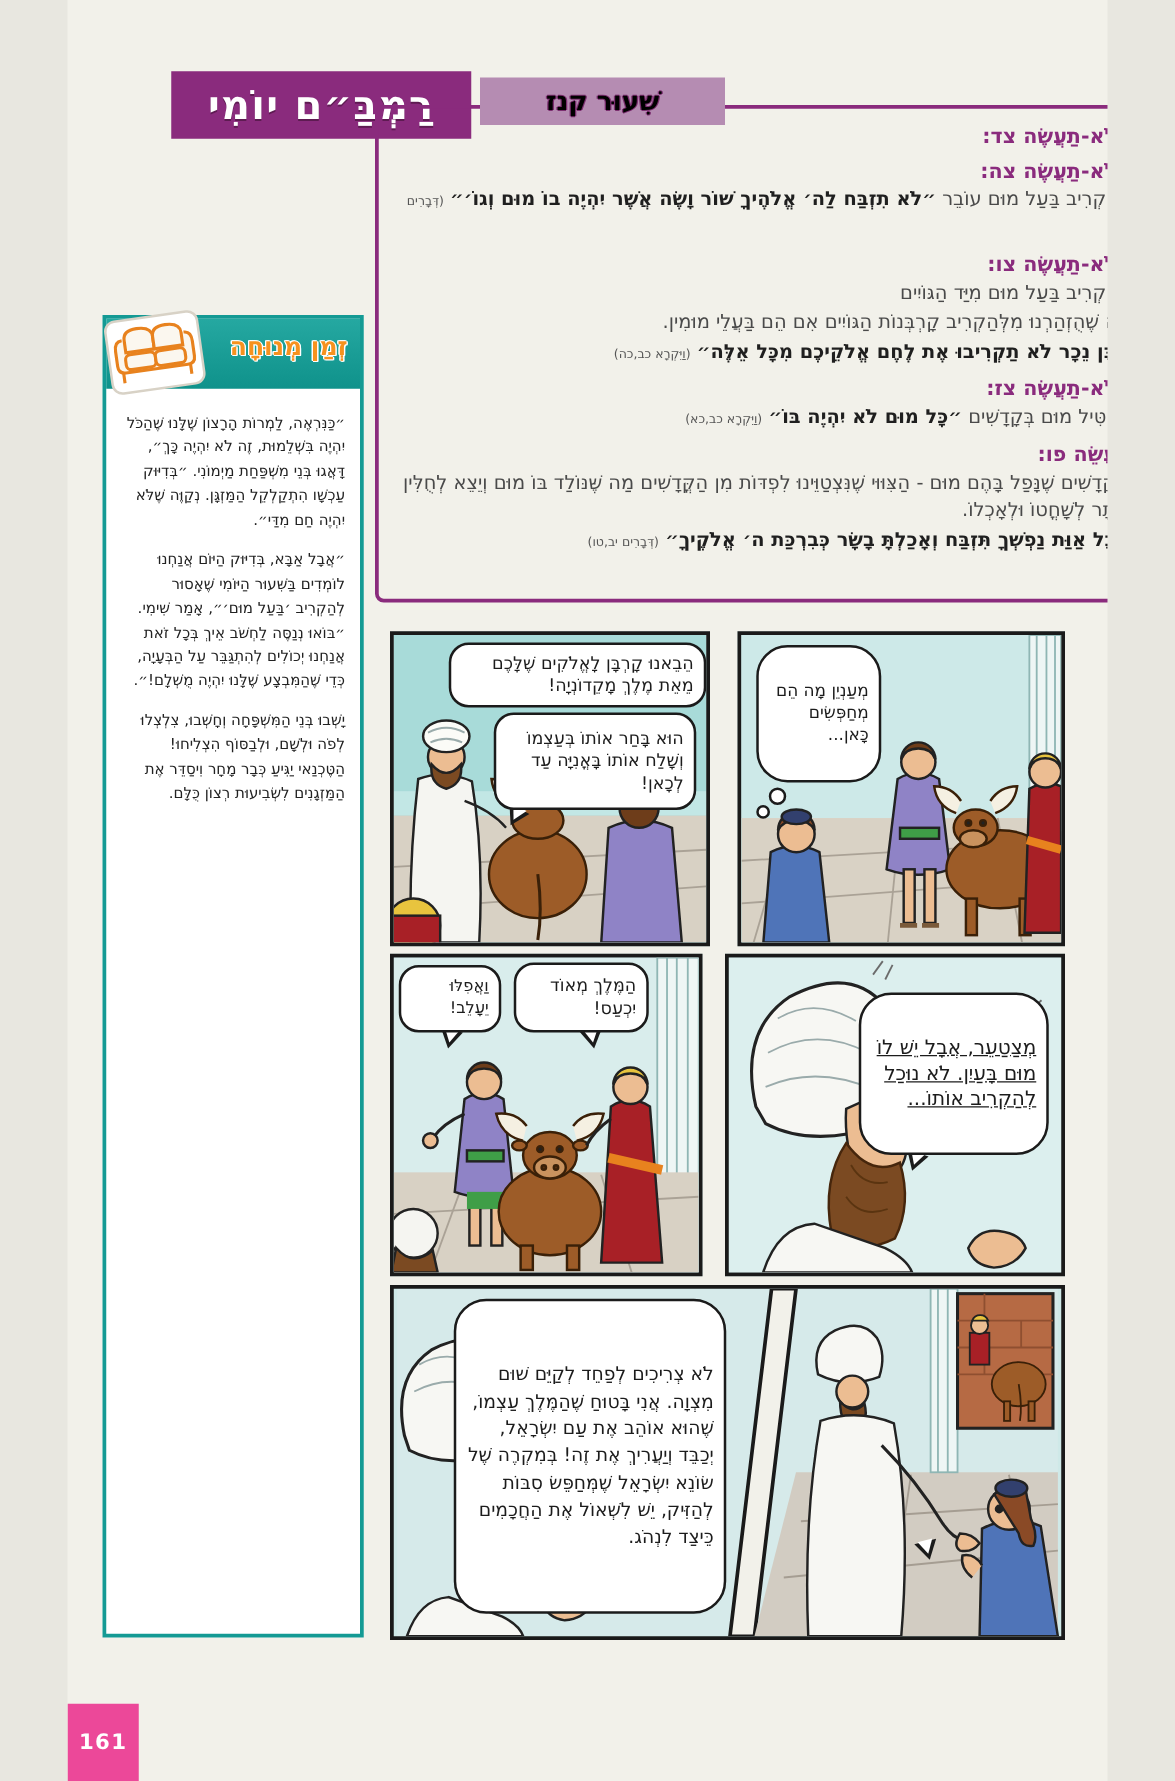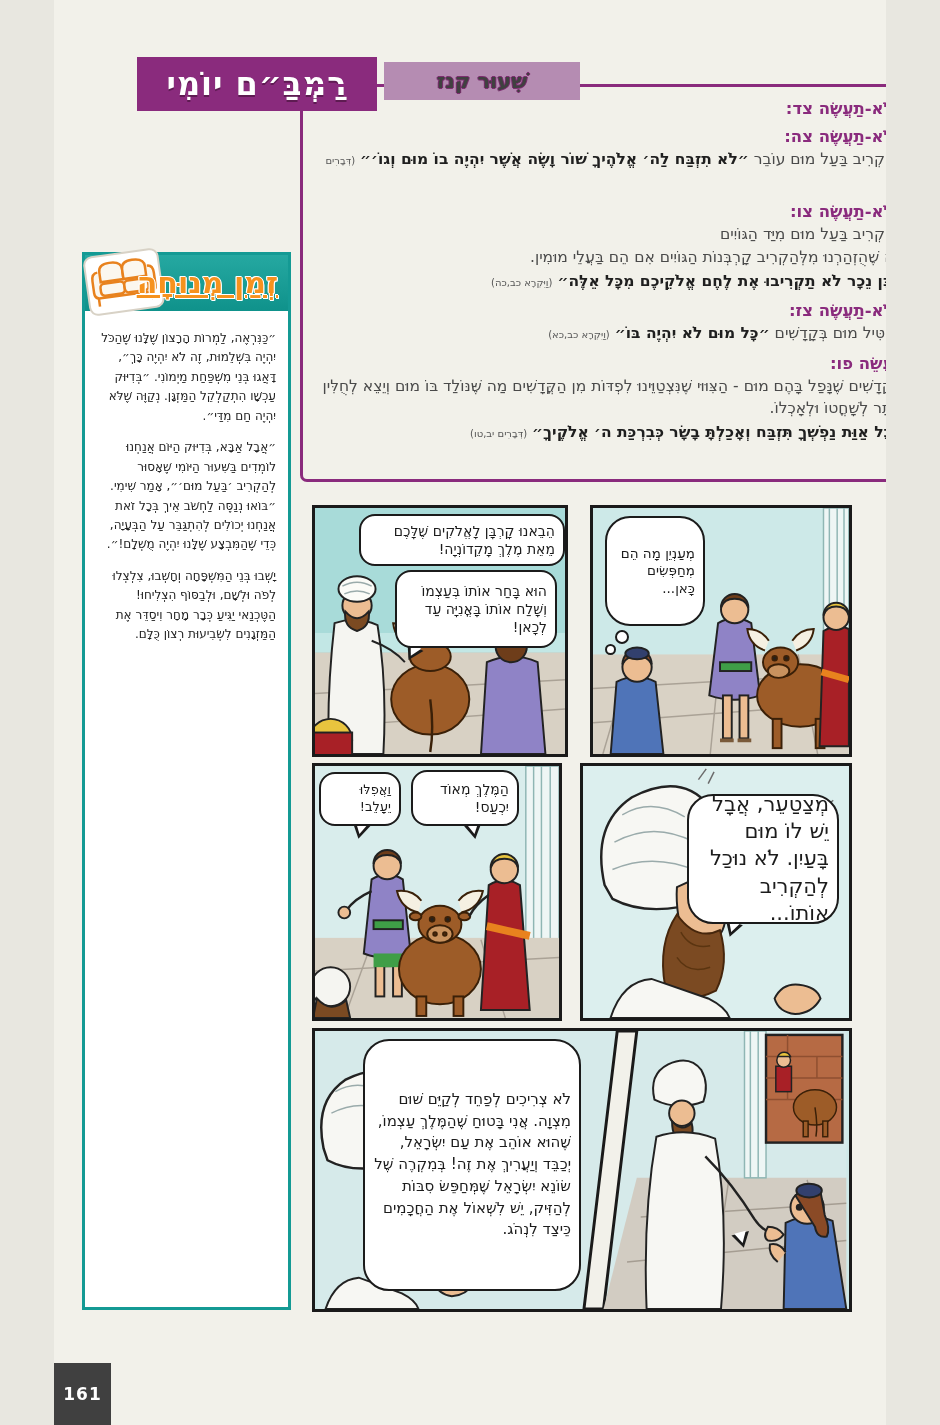--- a/index.html
+++ b/index.html
@@ -4,59 +4,59 @@
 <style>
   html,body{margin:0;padding:0;}
   body{background:#e8e7e0;font-family:"DejaVu Sans","Liberation Sans",sans-serif;}
   .page{position:relative;width:832px;height:1425px;background:#f2f1ea;overflow:hidden;margin:0 auto;}
 
   
   .title-box{position:absolute;left:83px;top:57px;width:240px;height:54px;background:#8a2b7d;
     display:flex;align-items:center;justify-content:center;color:#fff;font-size:32px;font-weight:bold;
     text-shadow:0 2px 0 #5e1b52;letter-spacing:1px;}
   .lesson-band{position:absolute;left:330px;top:62px;width:196px;height:38px;background:#b58cb2;
-    display:flex;align-items:center;justify-content:center;color:#404040;font-size:21px;font-weight:bold;
+    display:flex;align-items:center;justify-content:center;color:#000000;font-size:21px;font-weight:bold;
     text-shadow:0 1px 0 #7c2f70,1px 0 0 #7c2f70,-1px 0 0 #7c2f70,0 -1px 0 #7c2f70;z-index:3;}
 
   
   .mitzvot-box{position:absolute;left:246px;top:84px;width:660px;height:398px;border:3.5px solid #8a2b7d;
     border-radius:7px;box-sizing:border-box;direction:rtl;text-align:right;padding:12px 18px 8px 18px;z-index:2;}
   .mitzva{margin-bottom:9px;}
   .mitzva h3{margin:0 0 2px 0;font-size:16.5px;color:#8a2b7d;font-weight:bold;}
   .mline{margin:0 0 1px 0;font-size:15.5px;color:#3c3c3c;line-height:1.45;}
   .mt{color:#4a4a4a;}
   .mq{font-weight:bold;color:#1f1f1f;}
   .mc{font-size:10px;color:#555;}
 
   
   .sidebar{position:absolute;left:28px;top:252px;width:209px;height:1058px;background:#fff;
     border:3.5px solid #149a94;box-sizing:border-box;z-index:2;}
   .sidebar-head{position:relative;height:56px;background:linear-gradient(#25a8a1,#0f928b);}
-  .sidebar-title{position:absolute;right:10px;top:10px;font-size:30px;font-weight:bold;color:#f6921e;direction:rtl;
-    text-shadow:0 1px 0 #fff,1px 0 0 #fff,-1px 0 0 #fff,0 -1px 0 #fff,1px 1px 0 #fff,-1px -1px 0 #fff;text-decoration:underline;}
+  .sidebar-title{position:absolute;right:10px;top:10px;font-size:20px;font-weight:bold;color:#f6921e;direction:rtl;
+    text-shadow:0 1px 0 #fff,1px 0 0 #fff,-1px 0 0 #fff,0 -1px 0 #fff,1px 1px 0 #fff,-1px -1px 0 #fff;}
   .couch{position:absolute;left:-4px;top:-8px;}
   .sidebar-body{direction:rtl;text-align:right;padding:18px 12px 0 10px;font-size:12px;line-height:1.62;color:#222;}
   .sidebar-body p{margin:0 0 12px 0;}
 
   
   .panel{position:absolute;border:3px solid #1a1a1a;box-sizing:border-box;background:#cfe9e8;overflow:hidden;}
   .panel svg.scene{position:absolute;left:0;top:0;width:100%;height:100%;display:block;}
   .bubble{position:absolute;background:#fff;border:2.5px solid #1b1b1b;border-radius:16px;
     padding:6px 8px;display:flex;align-items:center;justify-content:center;text-align:right;
     direction:rtl;font-size:14px;line-height:1.3;color:#1c1c1c;box-sizing:border-box;z-index:5;}
   .bubble.cloud{border-radius:26px;}
   .bubble.ellipse{border-radius:50%;}
   .tail{position:absolute;width:0;height:0;border-left:9px solid transparent;border-right:9px solid transparent;
     border-top:15px solid #1b1b1b;z-index:4;}
   .tail i{position:absolute;left:-6px;top:-16px;width:0;height:0;border-left:6px solid transparent;
     border-right:6px solid transparent;border-top:11px solid #fff;}
   .dot{position:absolute;background:#fff;border:2px solid #1b1b1b;border-radius:50%;z-index:5;}
 
   
-  .pagenum{position:absolute;left:0;top:1363px;width:57px;height:62px;background:#404040;color:#fff;
+  .pagenum{position:absolute;left:0;top:1363px;width:57px;height:62px;background:#ec4899;color:#fff;
     display:flex;align-items:center;justify-content:center;font-size:17px;font-weight:bold;letter-spacing:1px;}
 </style>
 </head>
 <body>
 
 <div class="page">
 
   <div class="title-box">
     <span>רַמְבַּ״ם יוֹמִי</span>
   </div>
@@ -248,21 +248,21 @@
         <path d="M40,50 q30,-18 64,2 M32,78 q40,-22 82,0 M30,106 q42,-18 88,2" fill="none" stroke="#9aabab" stroke-width="1.5"></path>
         <path d="M118,114 q26,6 28,36 q0,22 -14,30 l-26,8 q-12,-36 -10,-64 z" fill="#ecbd92" stroke="#222" stroke-width="2"></path>
         <circle cx="121" cy="132" r="3" fill="#222"></circle>
         <path d="M112,123 q8,-5 15,-2" stroke="#222" stroke-width="2" fill="none"></path>
         <path d="M96,152 q20,28 44,16 q10,34 -4,62 q-32,16 -52,-4 q-8,-44 12,-74 z" fill="#7b4a22" stroke="#46260c" stroke-width="2"></path>
         <path d="M100,170 q10,18 30,14 M96,196 q12,18 34,10" stroke="#5a3410" stroke-width="1.5" fill="none"></path>
         <path d="M28,258 q12,-38 42,-40 l58,20 q18,9 22,20 z" fill="#f7f7f3" stroke="#222" stroke-width="2"></path>
         <path d="M196,238 q8,-16 25,-14 q18,2 22,14 q-8,15 -26,16 q-17,-2 -21,-16 z" fill="#ecbd92" stroke="#222" stroke-width="2"></path>
       </g>
     </svg>
-    <div class="bubble cloud" style="left:104px;top:28px;width:152px;height:130px;font-size:21px;">
+    <div class="bubble cloud" style="left:104px;top:28px;width:152px;height:130px;font-size:16px;text-decoration:underline;">
       <span>מְצַטַעֵר, אֲבָל יֵשׁ לוֹ מוּם בָּעַיִן. לֹא נוּכַל לְהַקְרִיב אוֹתוֹ...</span>
     </div>
     <span class="tail" style="left:140px;top:156px;transform:rotate(18deg);">
         <i></i>
       </span>
   </div>
 
   <div class="panel" style="left:258px;top:763px;width:250px;height:258px;">
     <svg class="scene" viewBox="0 0 250 258">
       <rect width="250" height="258" fill="#d9edec"></rect>

